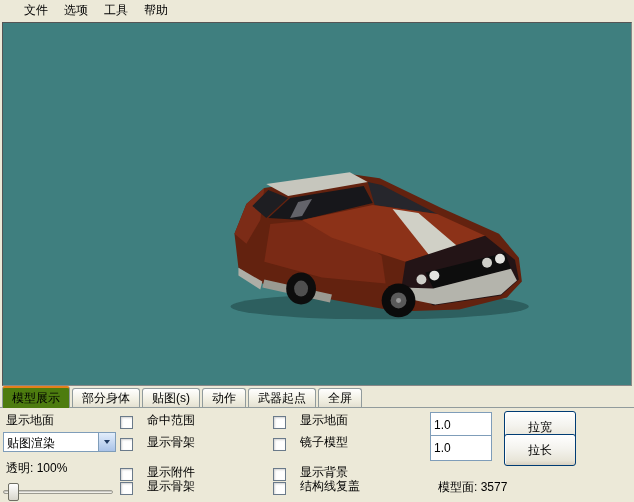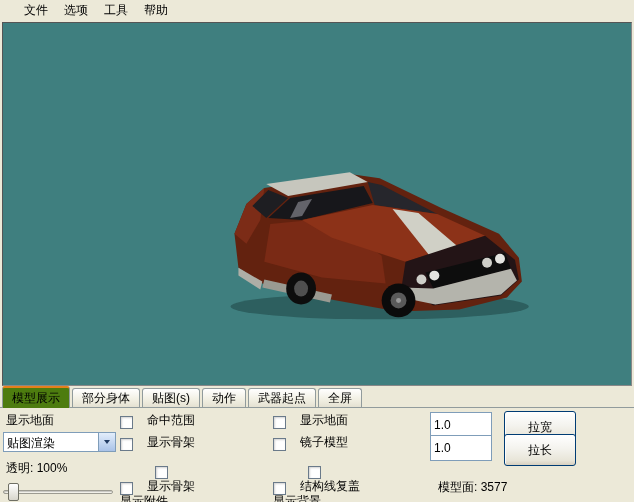--- a/index.html
+++ b/index.html
@@ -80,21 +80,21 @@
   
   .cb-row{position:absolute;display:flex;align-items:flex-end;gap:14px;height:15px;cursor:default;}
   .cb-box{
     width:11px;height:11px;background:#fff;flex:0 0 auto;
     border:1px solid #6a7a8a;
     box-shadow:inset 1px 1px 2px rgba(0,0,0,.18);
   }
   .cb-label{white-space:nowrap;}
   .col1{left:120px;}
   .col2{left:266px;padding-left:7px;}
-  .row0{top:6px;} .row1{top:28px;} .row2{top:58px;flex-direction:column;} .row3{top:72px;}
+  .row0{top:6px;} .row1{top:28px;} .row2{top:58px;} .row3{top:72px;}
   
   .num-input{
     position:absolute;left:430px;width:62px;height:26px;box-sizing:border-box;
     border:1px solid #7f9db9;background:#fff;font-size:12px;padding:0 3px;
     font-family:"Liberation Sans","DejaVu Sans",sans-serif;
   }
   .ni-0{top:4px;} .ni-1{top:27px;}
   
   .xp-btn{
     position:absolute;left:504px;width:72px;height:32px;box-sizing:border-box;

